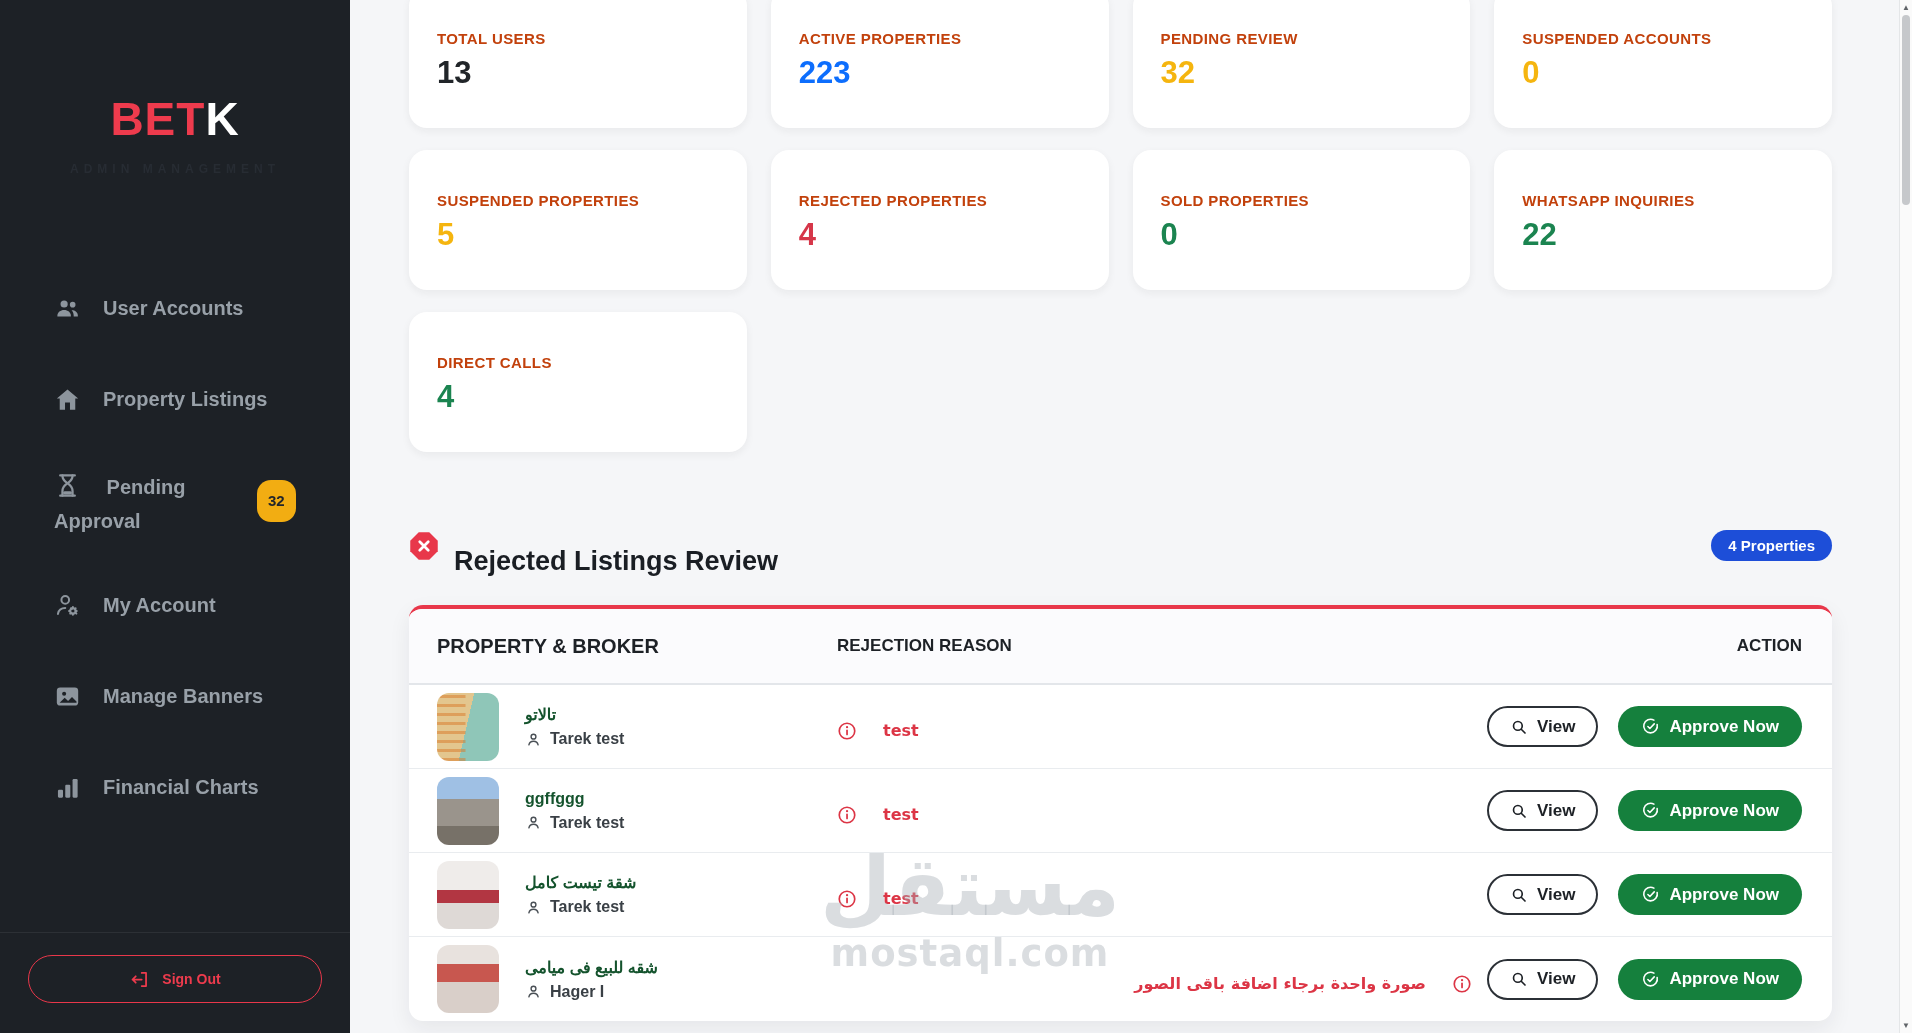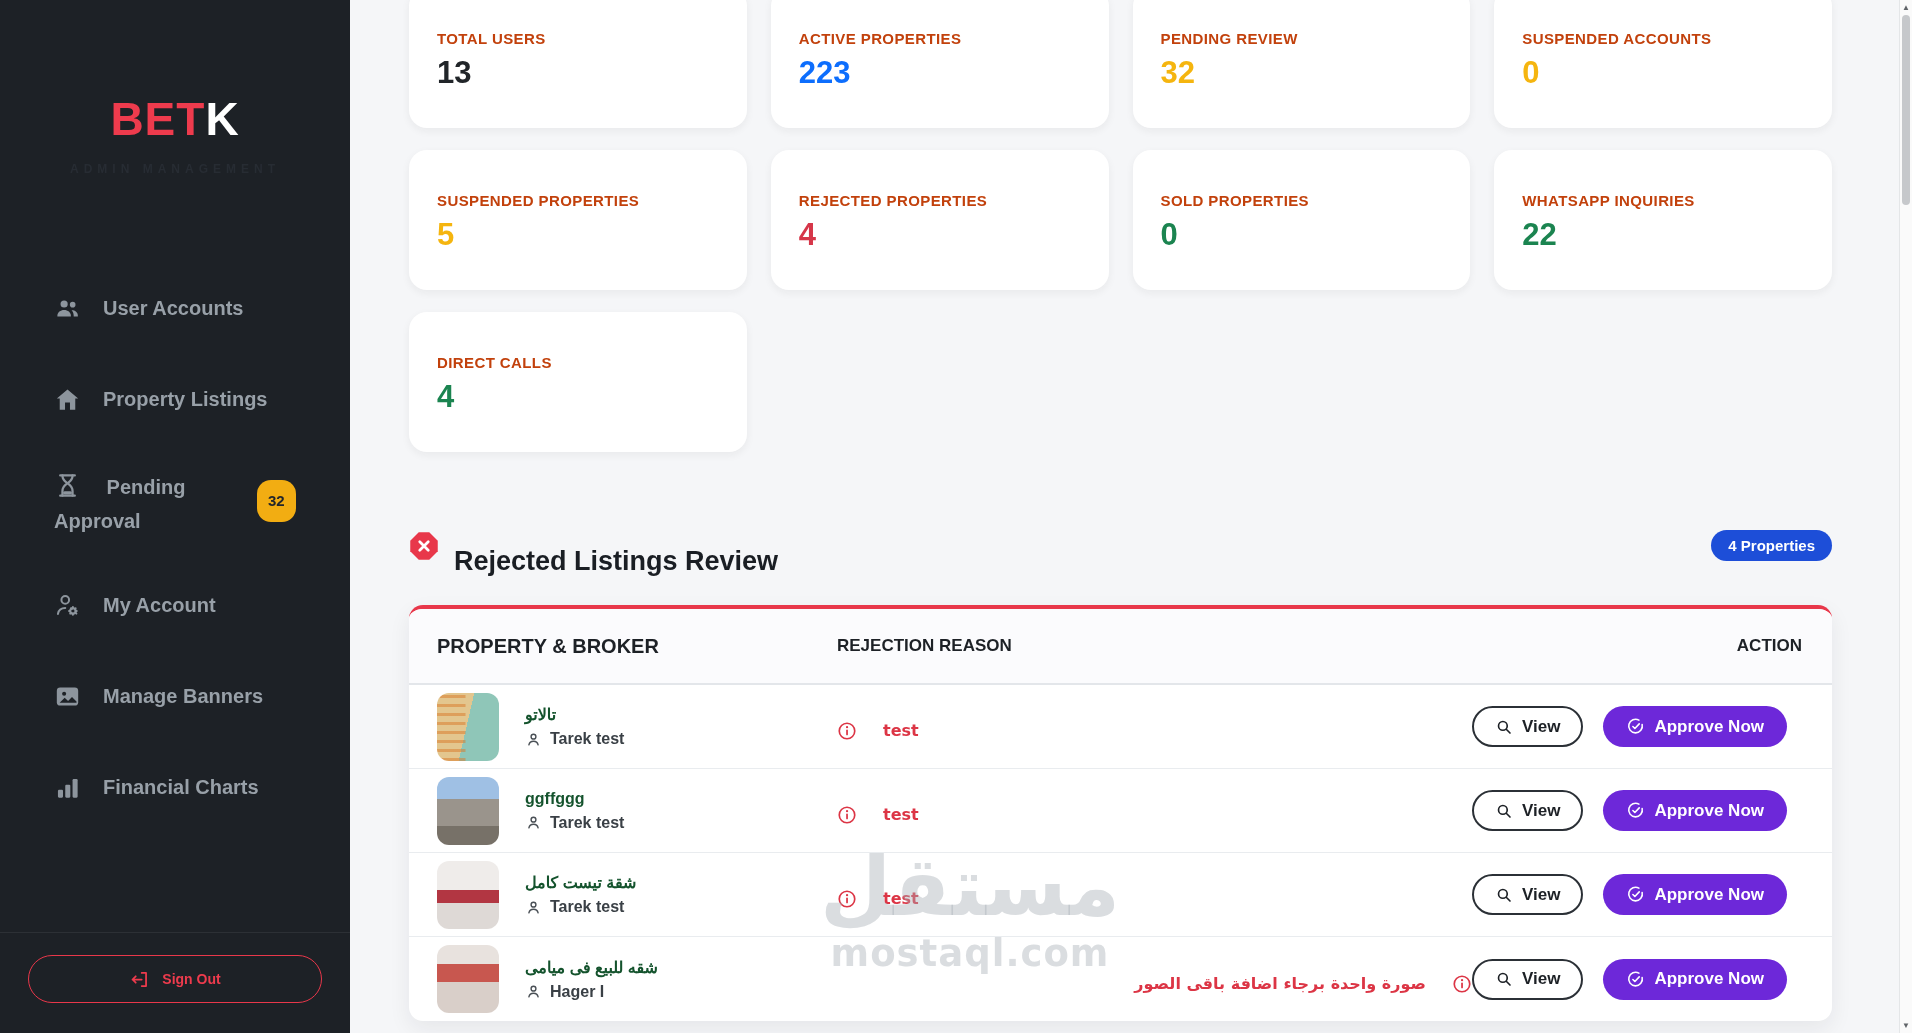--- a/index.html
+++ b/index.html
@@ -63,26 +63,26 @@
   .thumb-bath { background:linear-gradient(180deg,#efecea 0 42%,#b23642 42% 62%,#ded9d6 62%); }
   .thumb-room { background:linear-gradient(180deg,#e8e2de 0 28%,#c8574f 28% 55%,#d9cfc9 55%); }
   .prop-title { font-size:16px; font-weight:700; color:#14532d; font-family:Liberation Sans, sans-serif; }
   .broker { display:flex; align-items:center; gap:8px; margin-top:6px; font-size:16px; font-weight:700; color:#3a4046; }
   .broker svg { width:17px; height:17px; color:#4a5056; }
 
   .cell-reason { display:flex; align-items:flex-start; gap:26px; font-size:16px; font-weight:700; color:#dc3545;
                  font-family:"DejaVu Sans","Liberation Sans",sans-serif;margin-top:9px; }
   .cell-reason svg { width:20px; height:20px; flex-shrink:0; }
 
-  .cell-action { display:flex; justify-content:flex-start; gap:20px; }
+  .cell-action { display:flex; justify-content:flex-end; gap:20px; }
   .btn { display:flex; align-items:center; gap:9px; height:41px; border-radius:21px; font-family:inherit;
          font-size:17px; font-weight:800; cursor:pointer; }
   .btn-view { background:#fff; border:2px solid #2b3036; color:#1d2126; padding:0 21px; }
   .btn-view svg { width:18px; height:18px; }
-  .btn-approve { background:#6d28d9; border:none; color:#fff; padding:14px 23px; }
+  .btn-approve { background:#15803d; border:none; color:#fff; padding:14px 23px; }
   .btn-approve svg { width:19px; height:19px; }
 
   
   .watermark { position:absolute; left:770px; top:842px; width:400px; text-align:center; pointer-events:none;
                z-index:6; color:rgba(168,173,180,0.42); }
   .watermark .ar { font-size:82px; font-weight:800; line-height:1.1; font-family:"DejaVu Sans",sans-serif; }
   .watermark .en { font-size:37px; font-weight:700; letter-spacing:1px; font-family:"DejaVu Sans",sans-serif; }
 
   
   .scrollbar { position:absolute; right:0; top:0; width:13px; height:1033px; background:#fafafa;

